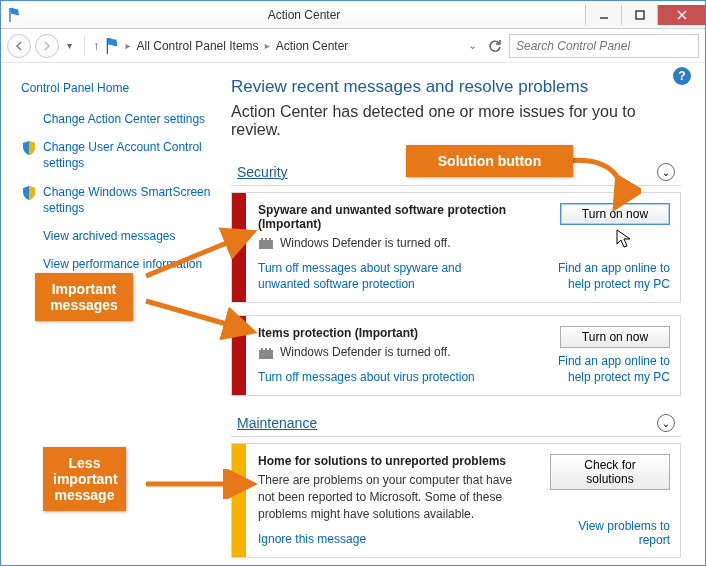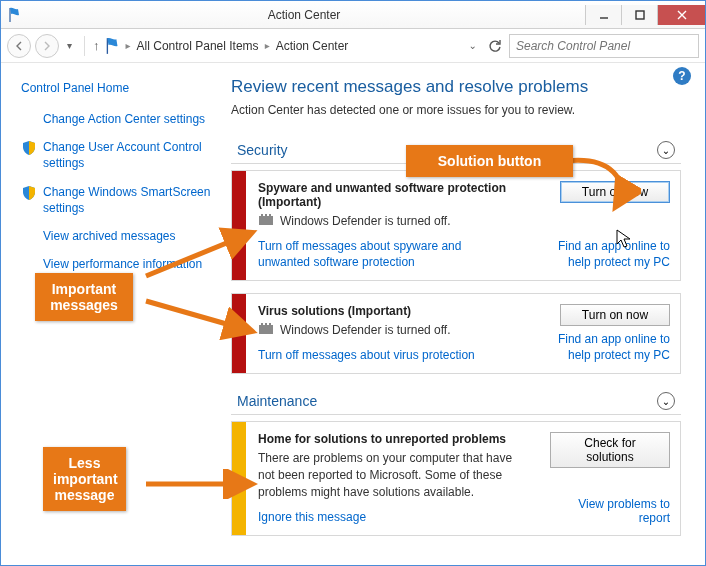--- a/index.html
+++ b/index.html
@@ -22,30 +22,30 @@
 .refresh { width: 20px; height: 20px; display: flex; align-items: center; justify-content: center; }
 .searchbox { width: 190px; height: 24px; border: 1px solid #ccc; font-size: 12px; padding: 2px 6px; color: #ec4899; font-style: italic; }
 .mainarea { display: flex; height: calc(100% - 62px); }
 .sidebar { width: 230px; padding: 18px 14px 14px 20px; font-size: 12px; }
 .sidebar a, .linklike { color: #0066cc; text-decoration: none; cursor: pointer; }
 .sidebar .home { color: #0066cc; font-size: 12px; margin-bottom: 16px; display: block; }
 .side-item { display: flex; align-items: flex-start; gap: 6px; margin-bottom: 12px; line-height: 1.35; }
 .side-item .shield { width: 16px; height: 16px; flex-shrink: 0; margin-top: 1px; }
 .content { flex: 1; padding: 14px 24px 14px 0; overflow: auto; }
 .main-heading { color: #1a5ea0; font-size: 17px; font-weight: 400; margin-bottom: 6px; }
-.main-sub { font-size: 12px; color: #333; margin-bottom: 18px; }
+.main-sub { font-size: 16px; color: #333; margin-bottom: 18px; }
 .section-head { display: flex; align-items: center; padding: 6px 0 4px 6px; border-bottom: 1px solid #d8d8d8; margin-bottom: 6px; }
-.section-head .name { color: #1a5ea0; font-size: 14px; flex: 1; }
+.section-head .name { color: #1a5ea0; font-size: 14px; flex: 1; text-decoration: underline; }
 .toggle-circle { width: 18px; height: 18px; border: 1px solid #666; border-radius: 50%; display: flex; align-items: center; justify-content: center; font-size: 10px; margin-right: 6px; }
 .msgbox { border: 1px solid #d8d8d8; display: flex; margin-bottom: 12px; background: #fff; }
 .bar-red { width: 14px; background: #b51010; }
 .bar-yellow { width: 14px; background: #f4b400; }
 .msgbody { flex: 1; padding: 10px 12px 10px 12px; font-size: 12px; }
 .msgbody .title { font-weight: 700; color: #222; display: block; margin-bottom: 4px; }
-.msgbody .desc { color: #333; display: flex; align-items: flex-start; gap: 6px; margin-bottom: 8px; line-height: 1.4; }
+.msgbody .desc { color: #333; display: flex; align-items: center; gap: 6px; margin-bottom: 8px; line-height: 1.4; }
 .castle { width: 16px; height: 12px; }
 .linkrow { display: flex; align-items: flex-start; }
 .linkrow .left { color: #0066cc; flex: 1; max-width: 230px; line-height: 1.35; }
 .action-col { width: 130px; padding: 10px 10px 10px 0; display: flex; flex-direction: column; align-items: flex-end; }
 .winbutton { font-size: 12px; padding: 3px 10px; background: linear-gradient(#fefefe,#ececec); border: 1px solid #adadad; cursor: pointer; min-width: 110px; }
 .winbutton.highlight { border: 1px solid #4a90d9; box-shadow: 0 0 0 1px #a8cef0 inset; }
 .help { position: absolute; top: 66px; right: 14px; width: 18px; height: 18px; border-radius: 50%; background: #2f7cc4; color: #fff; font-size: 12px; display: flex; align-items: center; justify-content: center; font-weight: bold; }
 .callout { position: absolute; background: #e77817; color: #fff; font-weight: 600; font-size: 14px; text-align: center; padding: 8px 10px; box-shadow: 1px 1px 3px rgba(0,0,0,.3); z-index: 50; }
 .arrow-svg { position: absolute; z-index: 49; pointer-events: none; }
 .cursor { position: absolute; z-index: 60; }
@@ -175,21 +175,21 @@
       <div class="action-col">
         <button class="winbutton highlight">Turn on now</button>
         <div style="flex:1"></div>
         <a class="linklike" style="text-align:right;font-size:12px;line-height:1.35">Find an app online to help protect my PC</a>
       </div>
     </div>
 
     <div class="msgbox">
       <div class="bar-red"></div>
       <div class="msgbody">
-        <span class="title">Virus solutions  (Important)</span>
+        <span class="title">Items protection  (Important)</span>
         <div class="desc">
           <span class="castle"><svg viewBox="0 0 16 12">
                 <path d="M1 3h2V1h2v2h2V1h2v2h2V1h2v2h2v9H1z" fill="#888"></path>
               </svg></span>
           <span>Windows Defender is turned off.</span>
         </div>
         <div class="linkrow">
           <a class="left linklike">Turn off messages about virus protection</a>
         </div>
       </div>

